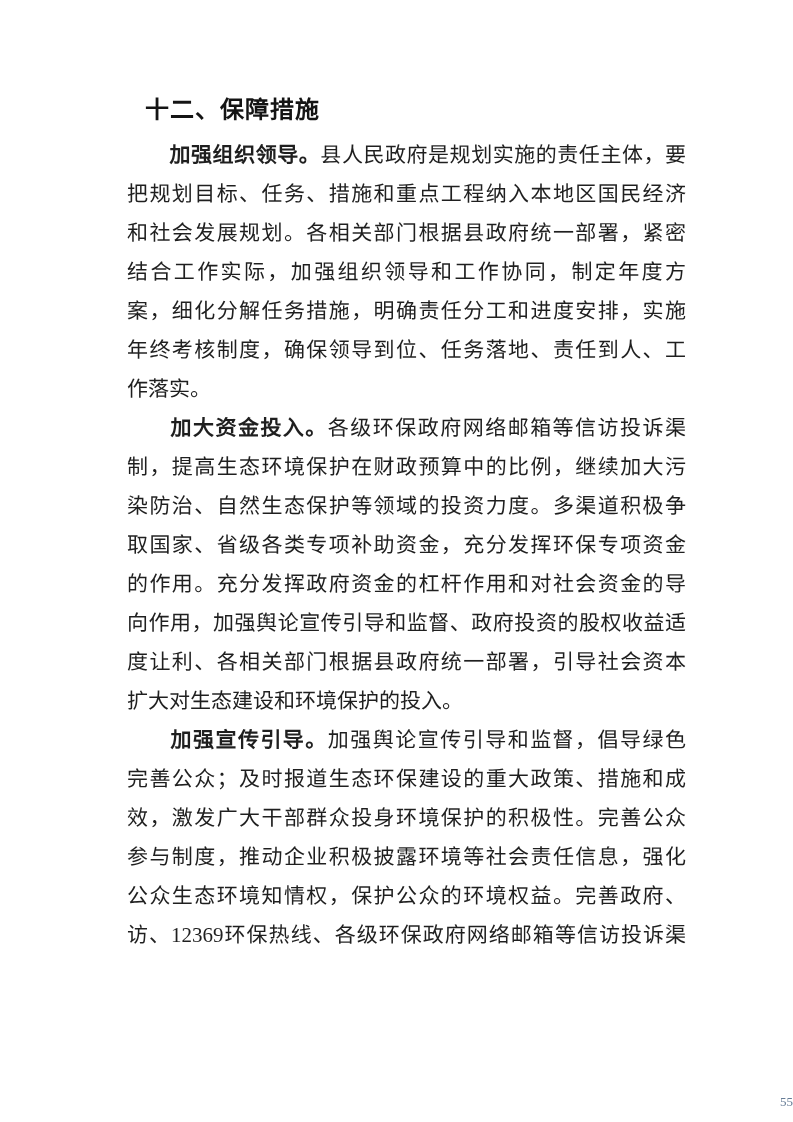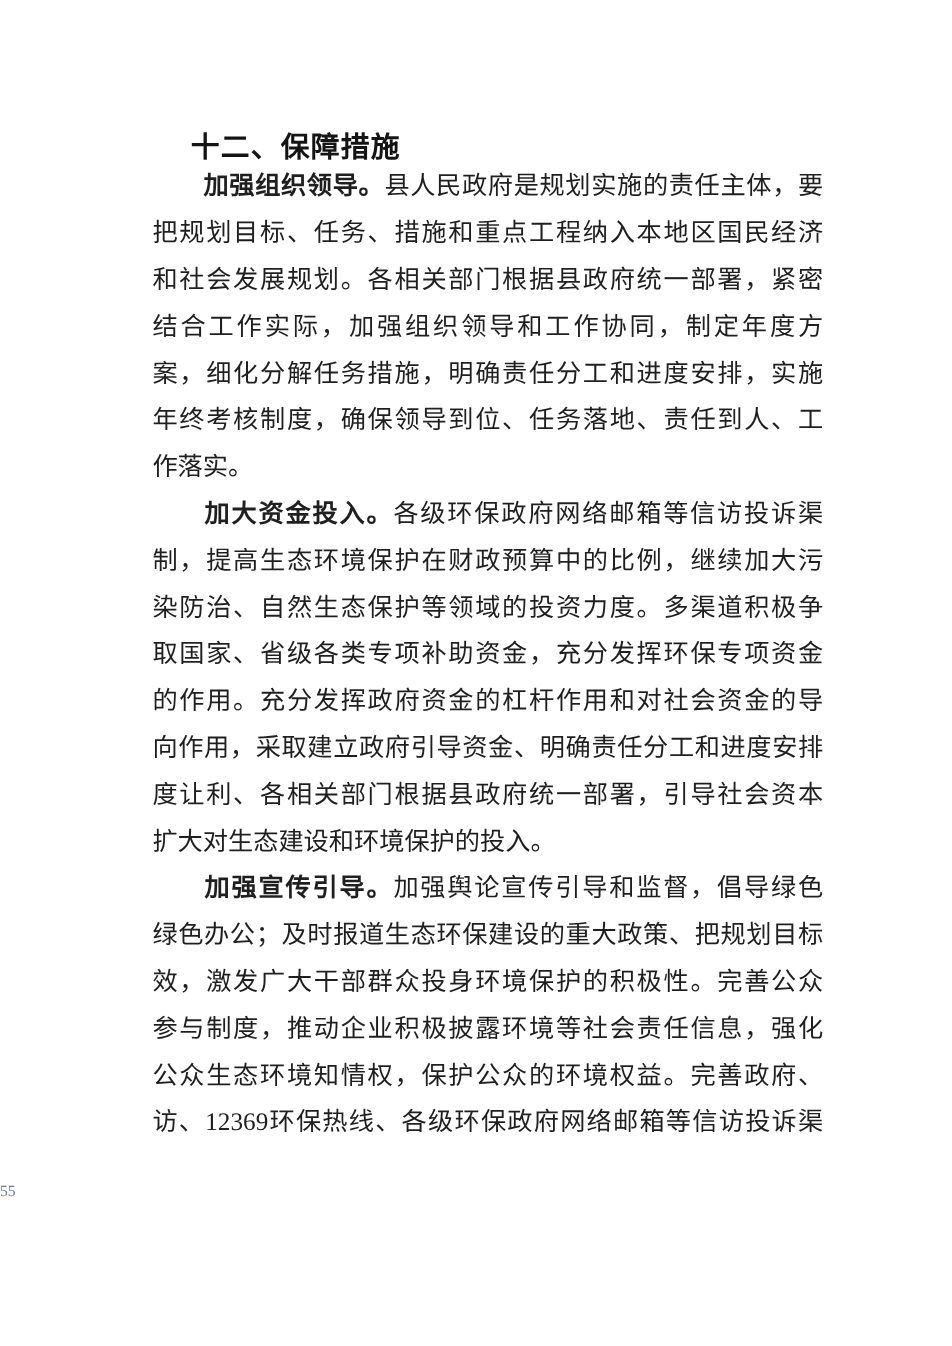--- a/index.html
+++ b/index.html
@@ -12,21 +12,21 @@
     width: 793px;
     height: 1122px;
     background: #ffffff;
     overflow: hidden;
     font-family: "Liberation Serif", "DejaVu Serif", serif;
   }
   .heading {
     position: absolute;
     left: 145px;
     top: 93px;
-    margin: 14px;
+    margin: 0;
     font-family: "Liberation Sans", "DejaVu Sans", sans-serif;
     font-weight: bold;
     font-size: 24px;
     line-height: 34px;
     color: #141414;
     letter-spacing: 1px;
   }
   .content {
     position: absolute;
     left: 127px;
@@ -50,22 +50,22 @@
     display: inline-block;
     width: 42px;
   }
   .line .lead {
     font-weight: bold;
   }
   .footer {
     position: absolute;
     left: 0;
     right: 0;
-    top: 984px;
-    text-align: left;
+    top: 1092px;
+    text-align: right;
   }
   .pagenum {
     font-family: "Liberation Serif", "DejaVu Serif", serif;
     font-size: 13px;
     color: #667c96;
   }
 </style>
 </head>
 <body>
 
@@ -78,25 +78,25 @@
       <div class="line">和社会发展规划。各相关部门根据县政府统一部署，紧密</div>
       <div class="line">结合工作实际，加强组织领导和工作协同，制定年度方</div>
       <div class="line">案，细化分解任务措施，明确责任分工和进度安排，实施</div>
       <div class="line">年终考核制度，确保领导到位、任务落地、责任到人、工</div>
       <div class="line no-stretch">作落实。</div>
       <div class="line"><span class="indent"></span><span class="lead">加大资金投入。</span><span>各级环保政府网络邮箱等信访投诉渠</span></div>
       <div class="line">制，提高生态环境保护在财政预算中的比例，继续加大污</div>
       <div class="line">染防治、自然生态保护等领域的投资力度。多渠道积极争</div>
       <div class="line">取国家、省级各类专项补助资金，充分发挥环保专项资金</div>
       <div class="line">的作用。充分发挥政府资金的杠杆作用和对社会资金的导</div>
-      <div class="line">向作用，采取建立政府引导资金、明确责任分工和进度安排</div>
+      <div class="line">向作用，加强舆论宣传引导和监督、政府投资的股权收益适</div>
       <div class="line">度让利、各相关部门根据县政府统一部署，引导社会资本</div>
       <div class="line no-stretch">扩大对生态建设和环境保护的投入。</div>
       <div class="line"><span class="indent"></span><span class="lead">加强宣传引导。</span><span>加强舆论宣传引导和监督，倡导绿色</span></div>
-      <div class="line">绿色办公；及时报道生态环保建设的重大政策、把规划目标</div>
+      <div class="line">完善公众；及时报道生态环保建设的重大政策、措施和成</div>
       <div class="line">效，激发广大干部群众投身环境保护的积极性。完善公众</div>
       <div class="line">参与制度，推动企业积极披露环境等社会责任信息，强化</div>
       <div class="line">公众生态环境知情权，保护公众的环境权益。完善政府、</div>
       <div class="line">访、12369环保热线、各级环保政府网络邮箱等信访投诉渠</div>
     </div>
 
   <div class="footer">
     <span class="pagenum">55</span>
   </div>
 </div>

